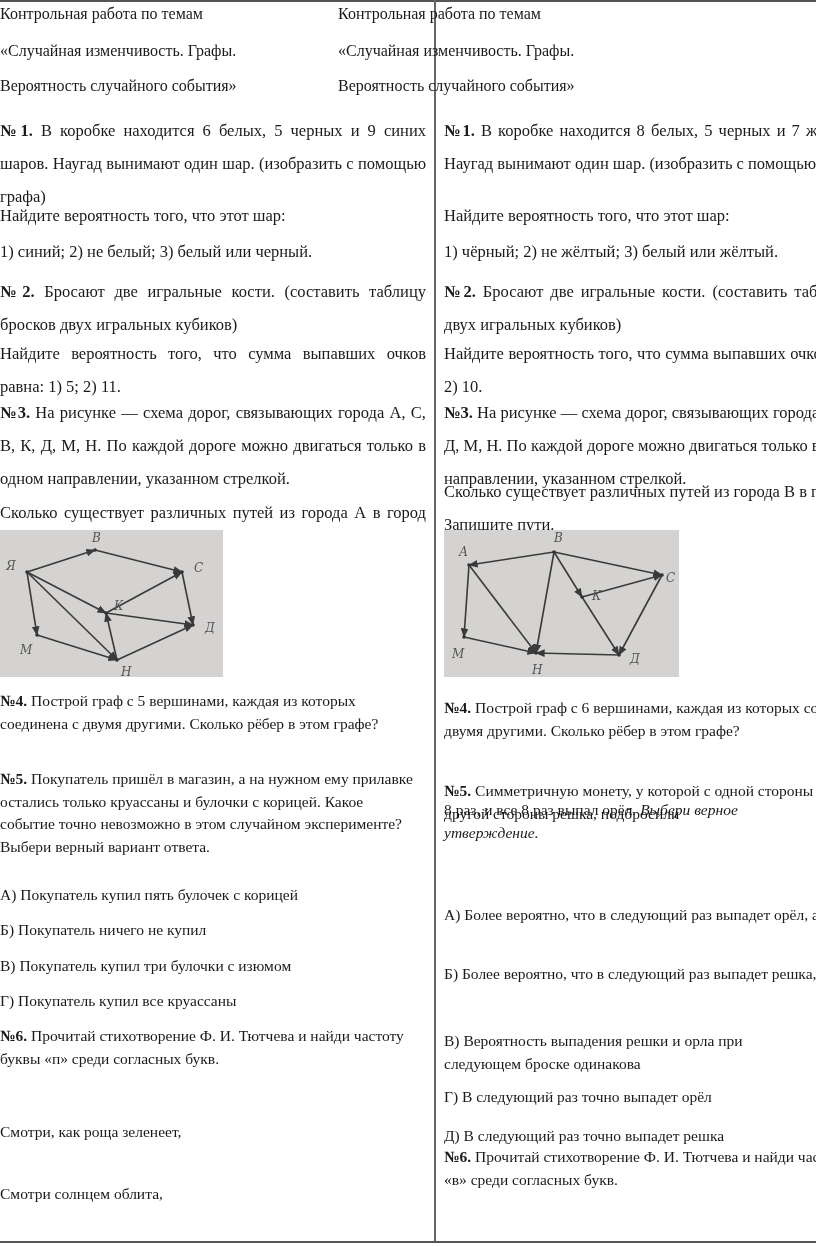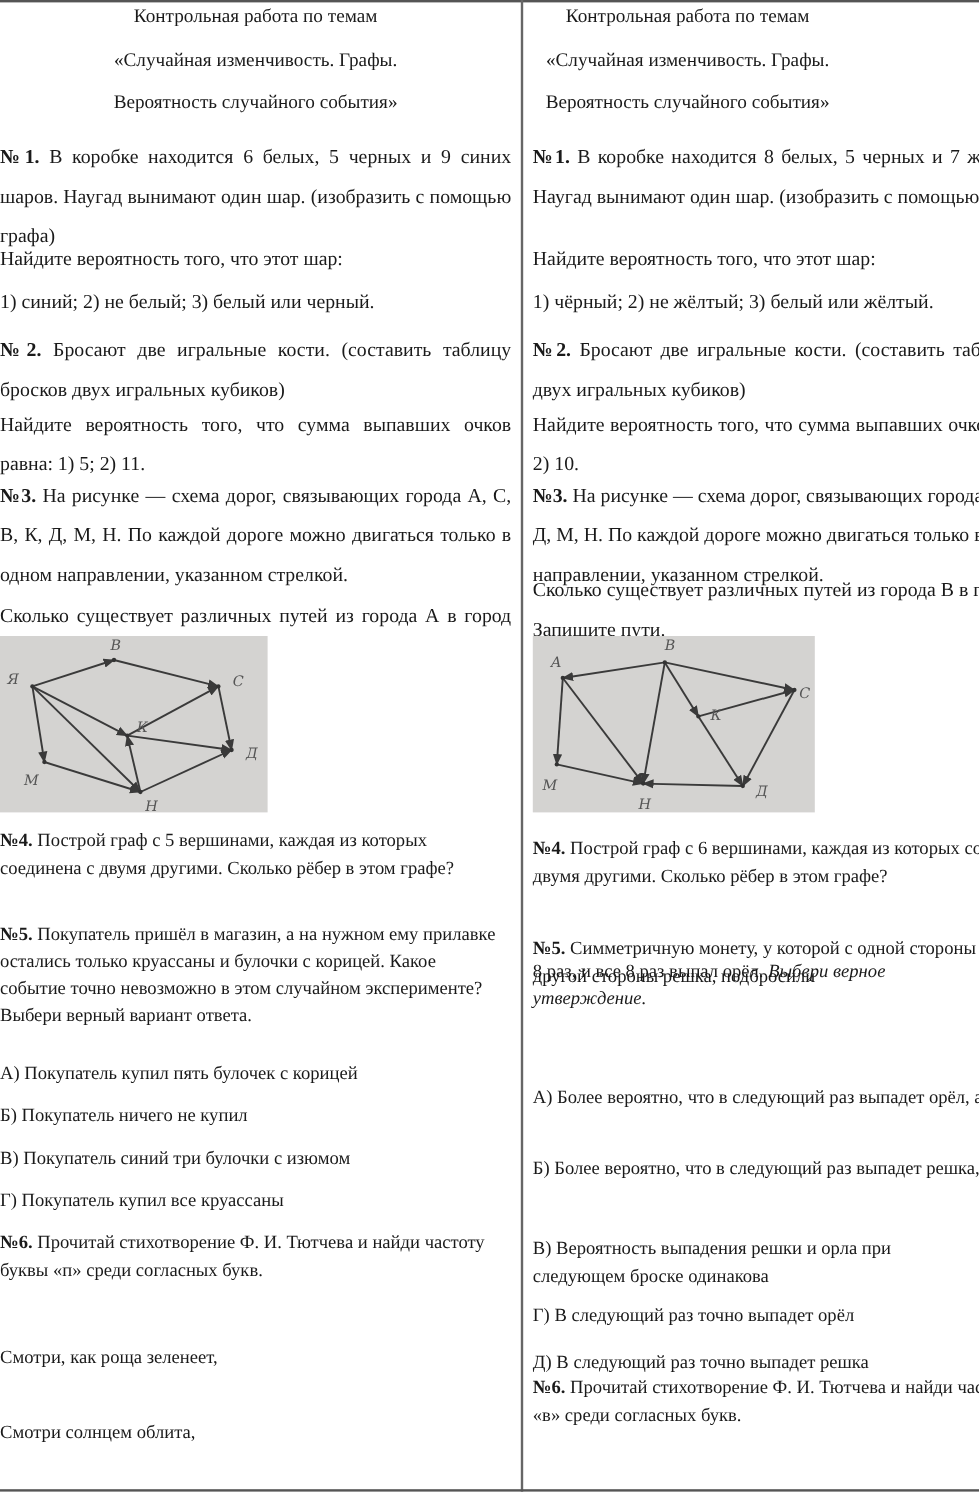--- a/index.html
+++ b/index.html
@@ -11,21 +11,21 @@
   .page-top { position: absolute; left: 0; top: 0; width: 816px; height: 2px; background: #555; }
   .page-bottom { position: absolute; left: 0; top: 1241px; width: 816px; height: 2px; background: #555; }
   .divider { position: absolute; left: 434px; top: 0; width: 2px; height: 1243px; background: #666; }
 
   .col { position: absolute; top: 0; }
   .col-left { left: 0; width: 426px; }
   .col-right { left: 444px; width: 470px; }
 
   .title-line {
     position: absolute; left: 0; width: 100%;
-    text-align: center; font-size: 16px; line-height: 20px;
+    text-align: left; font-size: 16px; line-height: 20px;
   }
   .col-right .title-line { left: -444px; width: 816px; padding-left: 0; }
 
   .p {
     position: absolute; left: 0; margin: 0;
     font-size: 16.5px; line-height: 33px;
   }
   .p.just { text-align: justify; text-align-last: left; }
   .p.sans { font-size: 15.5px; line-height: 22.5px; }
   .p b { font-weight: bold; }
@@ -93,21 +93,21 @@
         <circle cx="117" cy="130" r="1.8" fill="#333"></circle>
         <text x="121" y="146">Н</text>
       </svg>
   </div>
 
   <p class="p sans" style="top:690px; width:420px"><b>№4.</b><span> Построй граф с 5 вершинами, каждая из которых соединена с двумя другими. Сколько рёбер в этом графе?</span></p>
 
   <p class="p sans" style="top:768px; width:420px"><b>№5.</b><span> Покупатель пришёл в магазин, а на нужном ему прилавке остались только круассаны и булочки с корицей. Какое событие точно невозможно в этом случайном эксперименте? Выбери верный вариант ответа.</span></p>
   <p class="p sans" style="top:884px">А) Покупатель купил пять булочек с корицей</p>
   <p class="p sans" style="top:919px">Б) Покупатель ничего не купил</p>
-  <p class="p sans" style="top:955px">В) Покупатель синий три булочки с изюмом</p>
+  <p class="p sans" style="top:955px">В) Покупатель купил три булочки с изюмом</p>
   <p class="p sans" style="top:990px">Г) Покупатель купил все круассаны</p>
 
   <p class="p sans" style="top:1025px; width:420px"><b>№6.</b><span> Прочитай стихотворение Ф. И. Тютчева и найди частоту буквы «п» среди согласных букв.</span></p>
 
   <div class="poem" style="top:1081px">
     <div>Смотри, как роща зеленеет,</div>
     <div>Смотри солнцем облита,</div>
     <div>А в ней какою негой веет</div>
     
     

